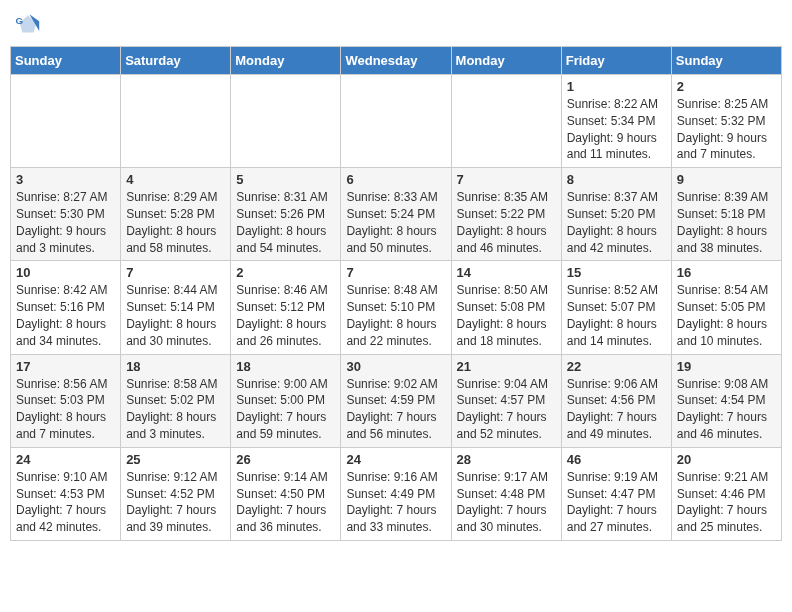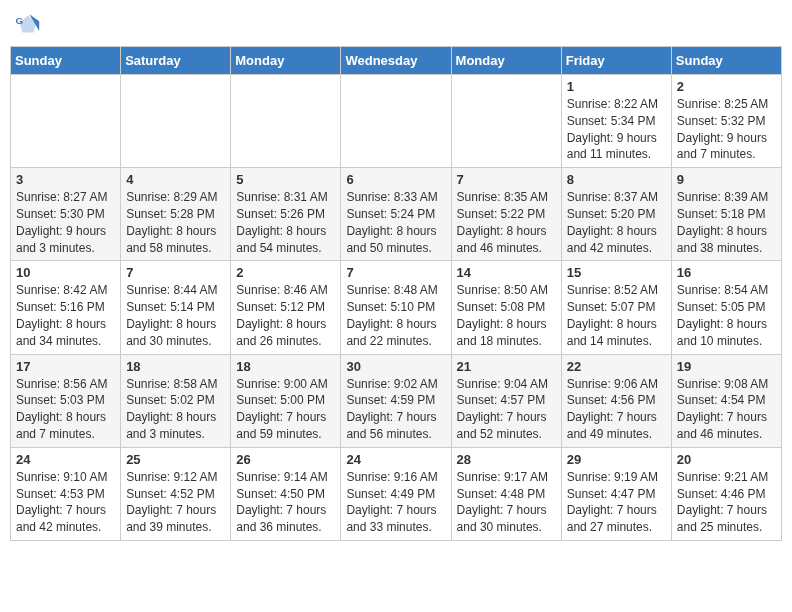--- a/index.html
+++ b/index.html
@@ -245,21 +245,21 @@
         </td>
         <td>
           <span class="day-number">24</span>
           <div class="day-info">Sunrise: 9:16 AM<br>Sunset: 4:49 PM<br>Daylight: 7 hours and 33 minutes.</div>
         </td>
         <td>
           <span class="day-number">28</span>
           <div class="day-info">Sunrise: 9:17 AM<br>Sunset: 4:48 PM<br>Daylight: 7 hours and 30 minutes.</div>
         </td>
         <td>
-          <span class="day-number">29</span>
+          <span class="day-number">46</span>
           <div class="day-info">Sunrise: 9:19 AM<br>Sunset: 4:47 PM<br>Daylight: 7 hours and 27 minutes.</div>
         </td>
         <td>
           <span class="day-number">20</span>
           <div class="day-info">Sunrise: 9:21 AM<br>Sunset: 4:46 PM<br>Daylight: 7 hours and 25 minutes.</div>
         </td>
       </tr>
     </tbody>
 </table>
 

